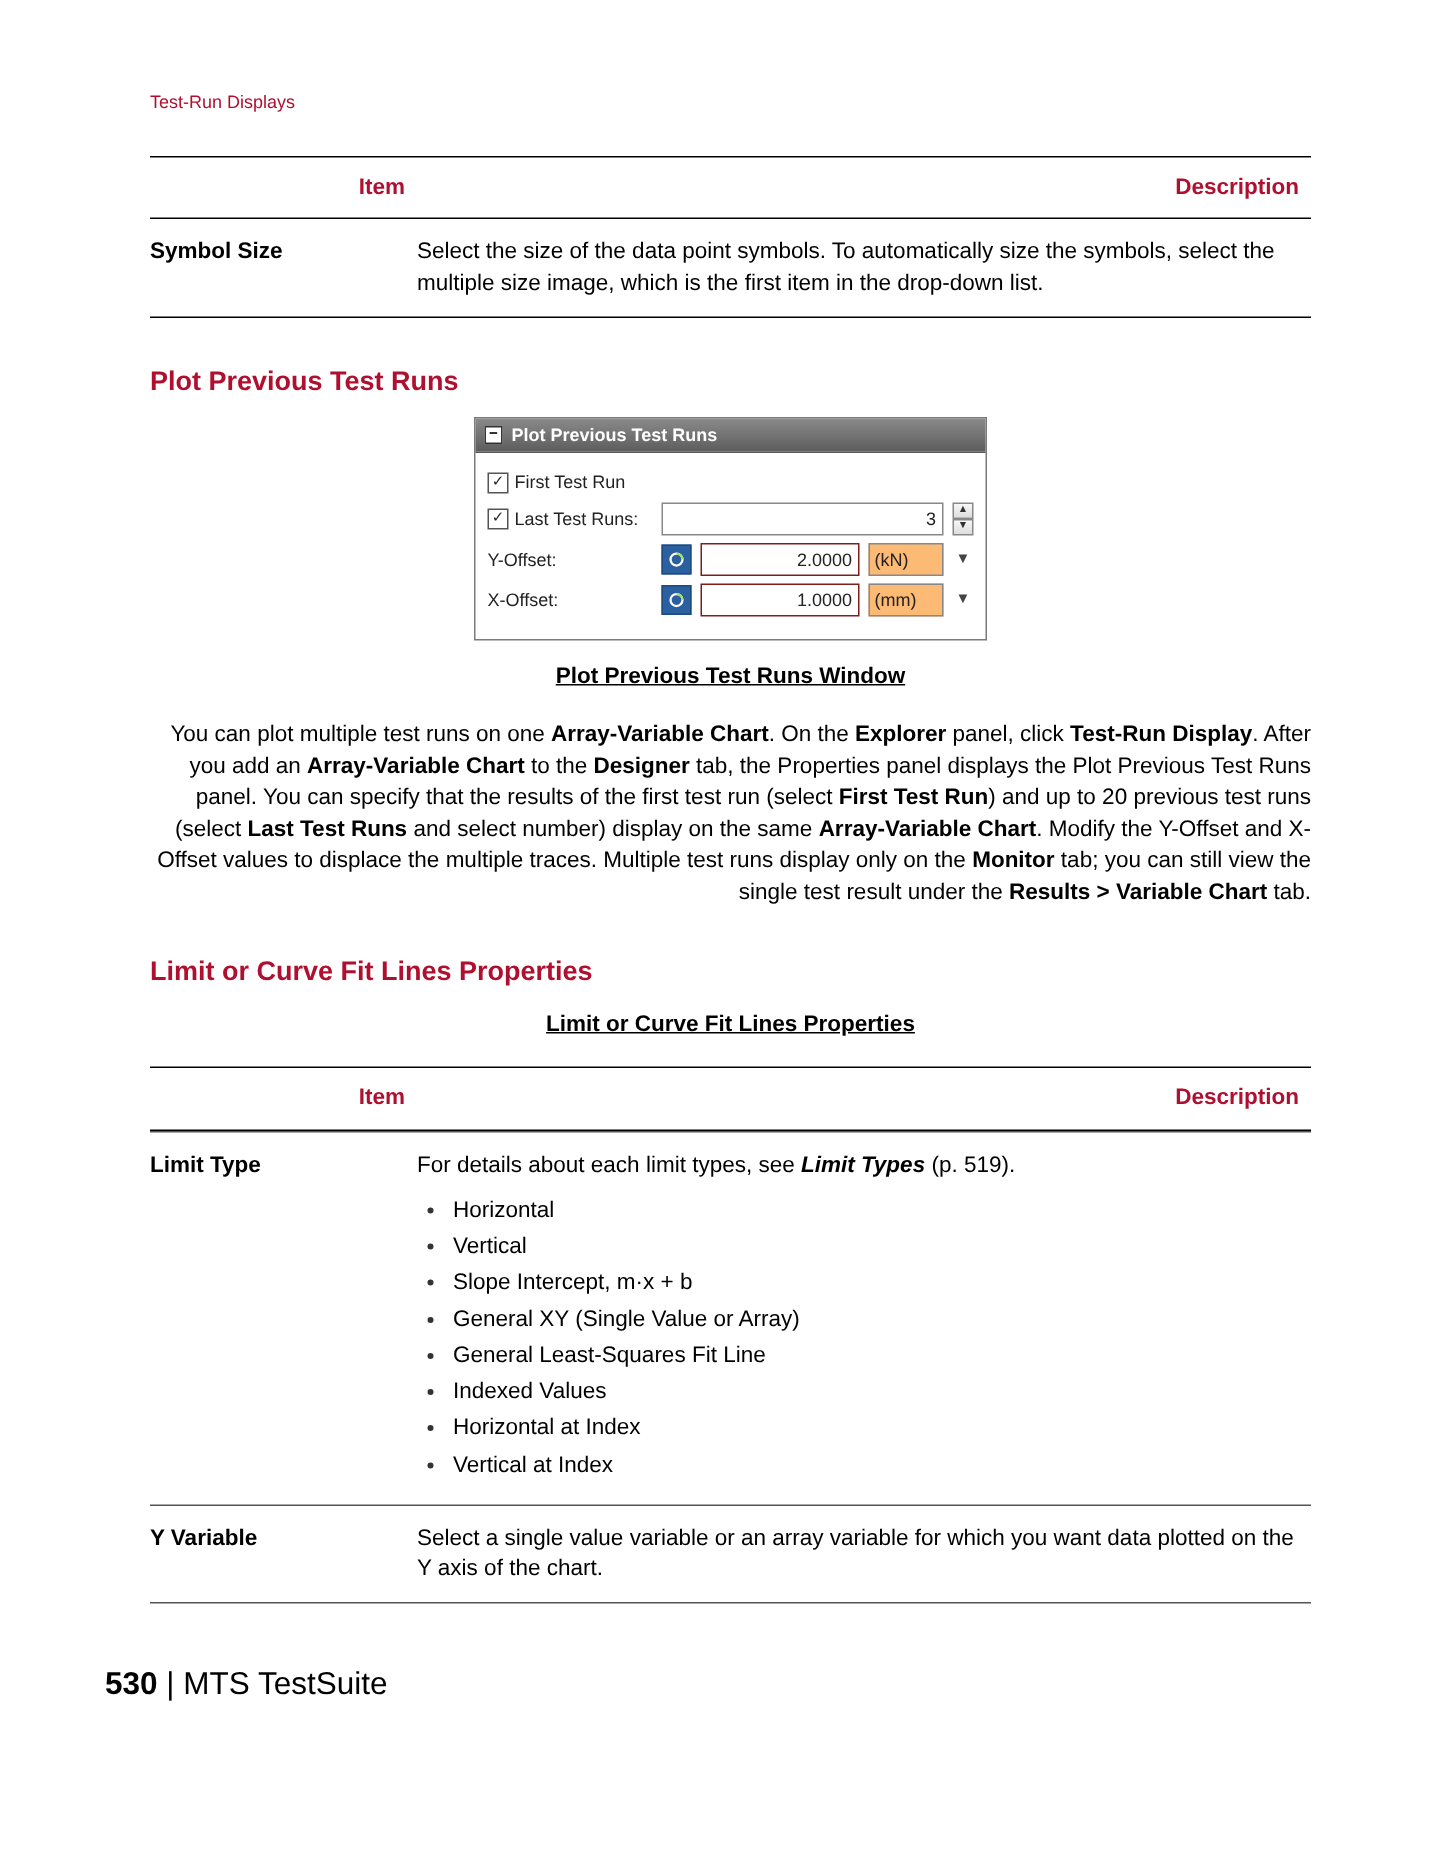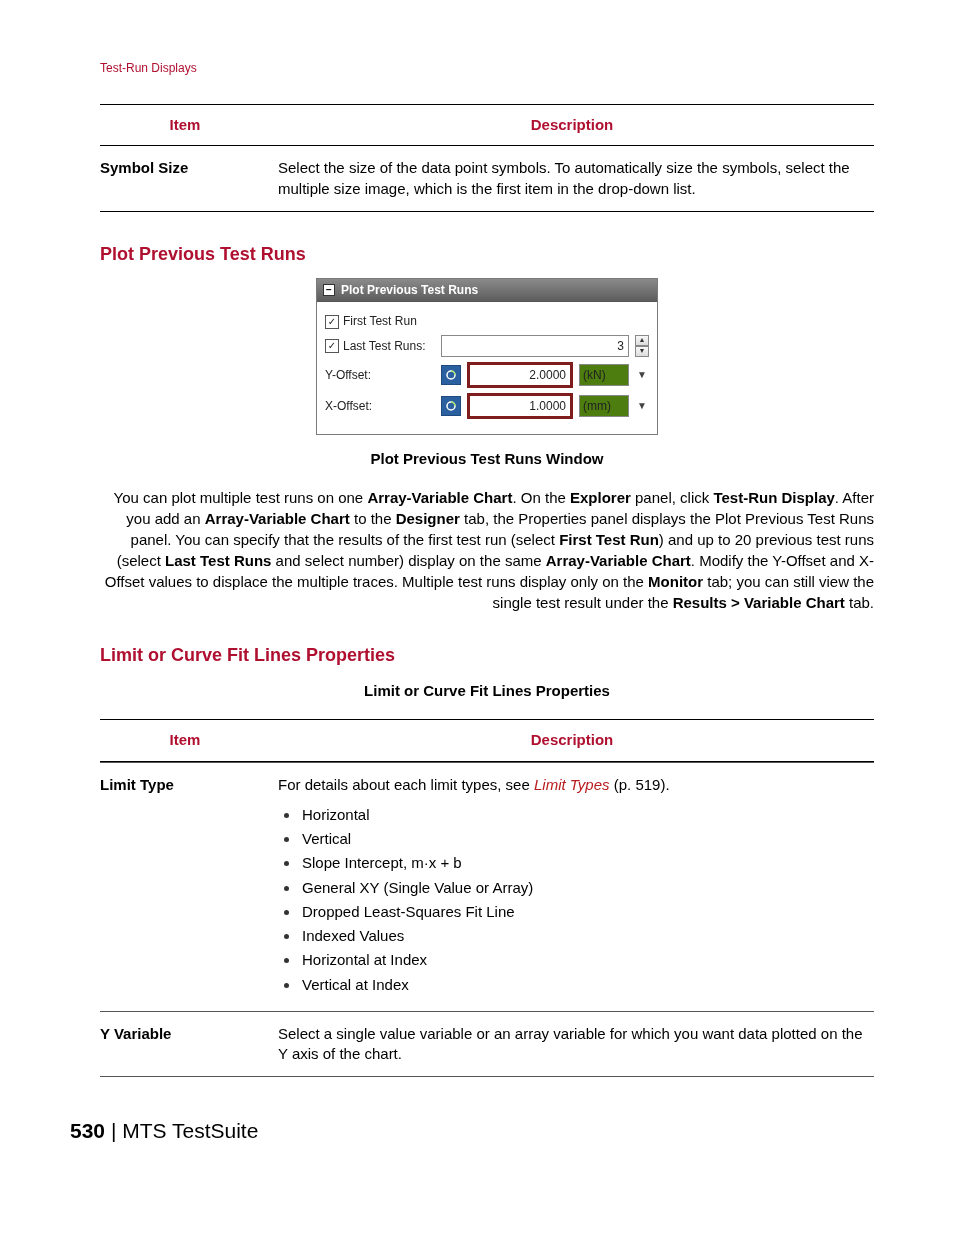--- a/index.html
+++ b/index.html
@@ -20,21 +20,21 @@
   }
   .content {
     margin-left: 30px;
     margin-right: 10px;
   }
   table.props {
     width: 100%;
     border-collapse: collapse;
   }
   table.props th {
-    text-align: center;
+    text-align: right;
     font-weight: bold;
     color: #b01030;
     padding: 10px 8px 10px 0;
     font-size: 15px;
   }
   table.props td {
     vertical-align: top;
     padding: 12px 8px 12px 0;
   }
   table.props .col-item {
@@ -54,29 +54,31 @@
   h2.section {
     color: #b01030;
     font-size: 18px;
     font-weight: bold;
     margin: 30px 0 12px 0;
   }
   .figcaption {
     text-align: center;
     font-weight: bold;
     margin: 14px 0 18px 0;
+    text-decoration: underline;
   }
   p.body {
     margin: 0 0 14px 0;
     line-height: 1.4;
     text-align: right;
   }
   .link {
-    color: #b91c1c;
+    color: #000000;
     font-style: italic;
+    font-weight: bold;
   }
   ul.bullets {
     margin: 10px 0 0 0;
     padding-left: 22px;
   }
   ul.bullets li {
     margin: 4px 0;
     padding-left: 2px;
   }
   ul.bullets li::marker {
@@ -183,36 +185,36 @@
     border: 1px solid #1f4a80;
     display: inline-flex;
     align-items: center;
     justify-content: center;
   }
   .icon-btn svg { width: 12px; height: 12px; }
   .unit-box {
     width: 42px;
     border: 1px solid #888;
     padding: 2px 3px;
-    background: #4d7c0f;
+    background: #fdba74;
     height: 16px;
     line-height: 16px;
   }
   .dd-arrow {
     width: 14px;
     height: 20px;
     display: inline-flex;
     align-items: center;
     justify-content: center;
     color: #444;
     font-size: 10px;
   }
   .val-input {
     flex: 1;
-    border: 3px solid #7f1d1d;
+    border: 1px solid #7f1d1d;
     padding: 2px 4px;
     text-align: right;
     background: #fff;
     height: 16px;
     line-height: 16px;
   }
 </style>
 </head>
 <body>
 
@@ -329,21 +331,21 @@
 
     <tr>
       <td class="col-item">Limit Type</td>
       <td>
         <span>For details about each limit types, see </span><span class="link">Limit Types</span><span> (p. 519).</span>
         <ul class="bullets">
           <li>Horizontal</li>
           <li>Vertical</li>
           <li>Slope Intercept, m·x + b</li>
           <li>General XY (Single Value or Array)</li>
-          <li>Dropped Least-Squares Fit Line</li>
+          <li>General Least-Squares Fit Line</li>
           <li>Indexed Values</li>
           <li>Horizontal at Index</li>
           <li>Vertical at Index</li>
         </ul>
       </td>
     </tr>
     <tr>
           <td colspan="2" style="padding:0;">
             <hr class="hr-thin">
           </td>

